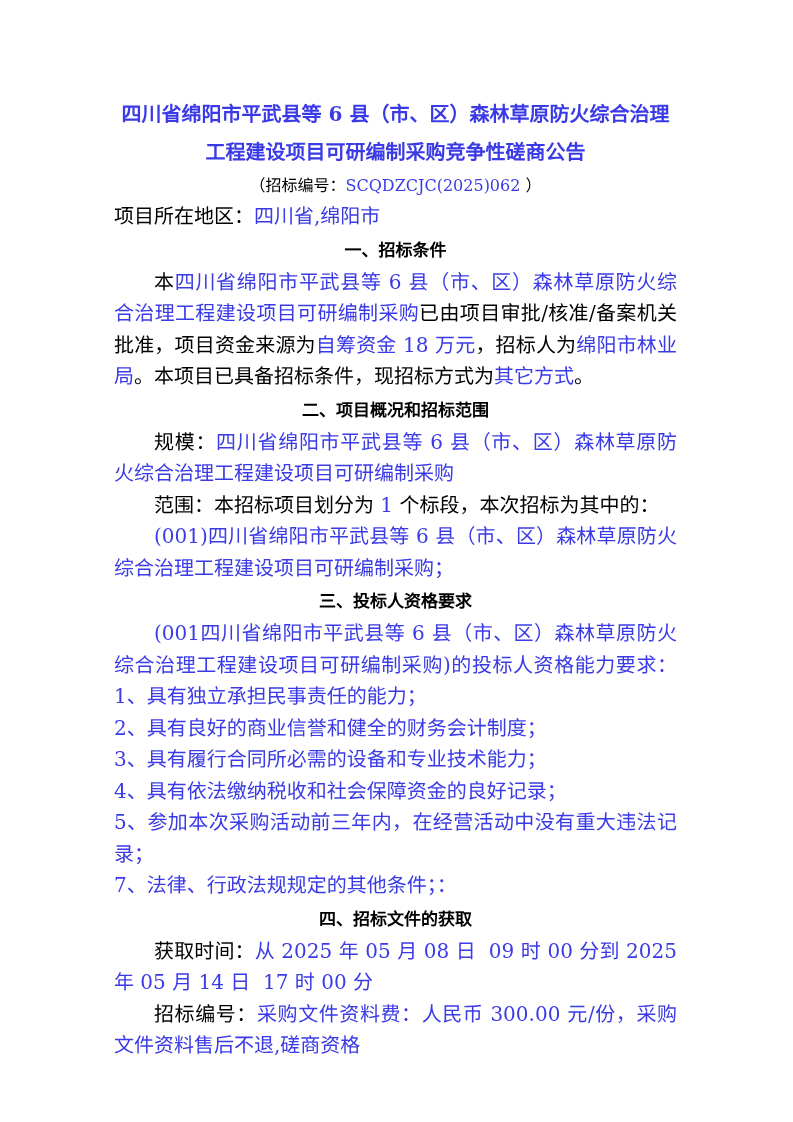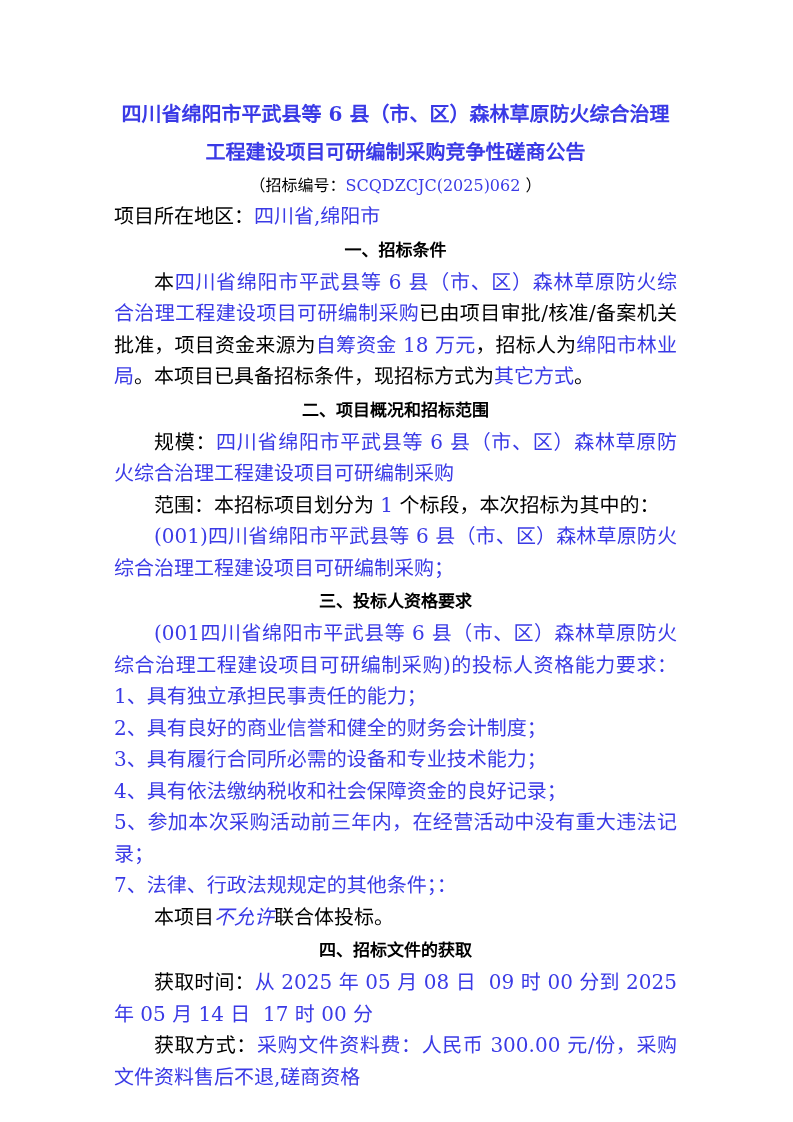--- a/index.html
+++ b/index.html
@@ -91,21 +91,20 @@
   <h2 class="sec-heading">三、投标人资格要求</h2>
 
   <p class="para indent blue">(001四川省绵阳市平武县等 6 县（市、区）森林草原防火综合治理工程建设项目可研编制采购)的投标人资格能力要求：1、具有独立承担民事责任的能力；</p>
 
   <p class="para blue">2、具有良好的商业信誉和健全的财务会计制度；</p>
   <p class="para blue">3、具有履行合同所必需的设备和专业技术能力；</p>
   <p class="para blue">4、具有依法缴纳税收和社会保障资金的良好记录；</p>
   <p class="para blue">5、参加本次采购活动前三年内，在经营活动中没有重大违法记录；</p>
   <p class="para blue">7、法律、行政法规规定的其他条件；：</p>
 
-  <p class="para indent"><span>本项目</span><span class="em-blue">不允许</span><span>联合体投标。</span></p>
 
   <h2 class="sec-heading">四、招标文件的获取</h2>
 
   <p class="para indent"><span>获取时间：</span><span class="blue">从 2025 年 05 月 08 日  09 时 00 分到 2025 年 05 月 14 日  17 时 00 分</span></p>
 
-  <p class="para indent"><span>获取方式：</span><span class="blue">采购文件资料费：人民币 300.00 元/份，采购文件资料售后不退,磋商资格</span></p>
+  <p class="para indent"><span>招标编号：</span><span class="blue">采购文件资料费：人民币 300.00 元/份，采购文件资料售后不退,磋商资格</span></p>
 
 </div>
 
 </body></html>

